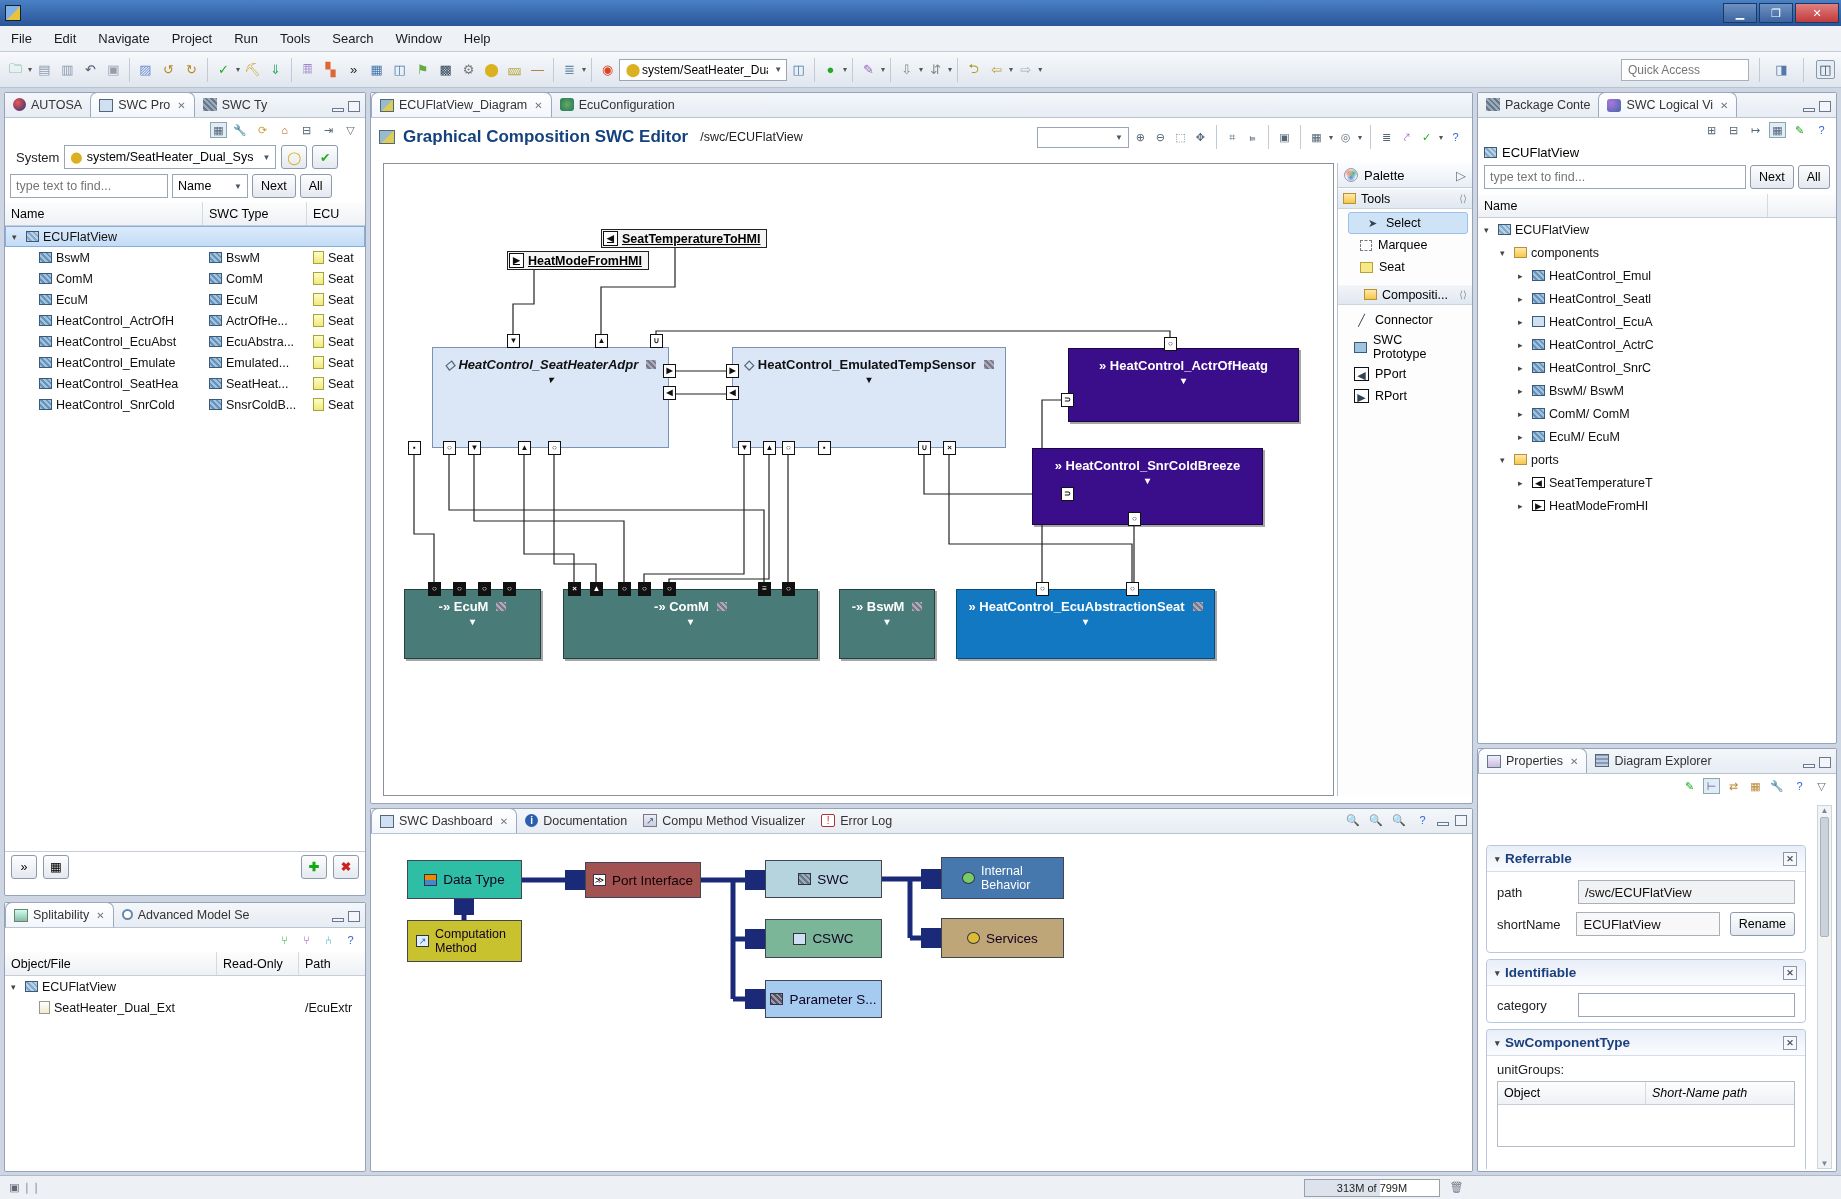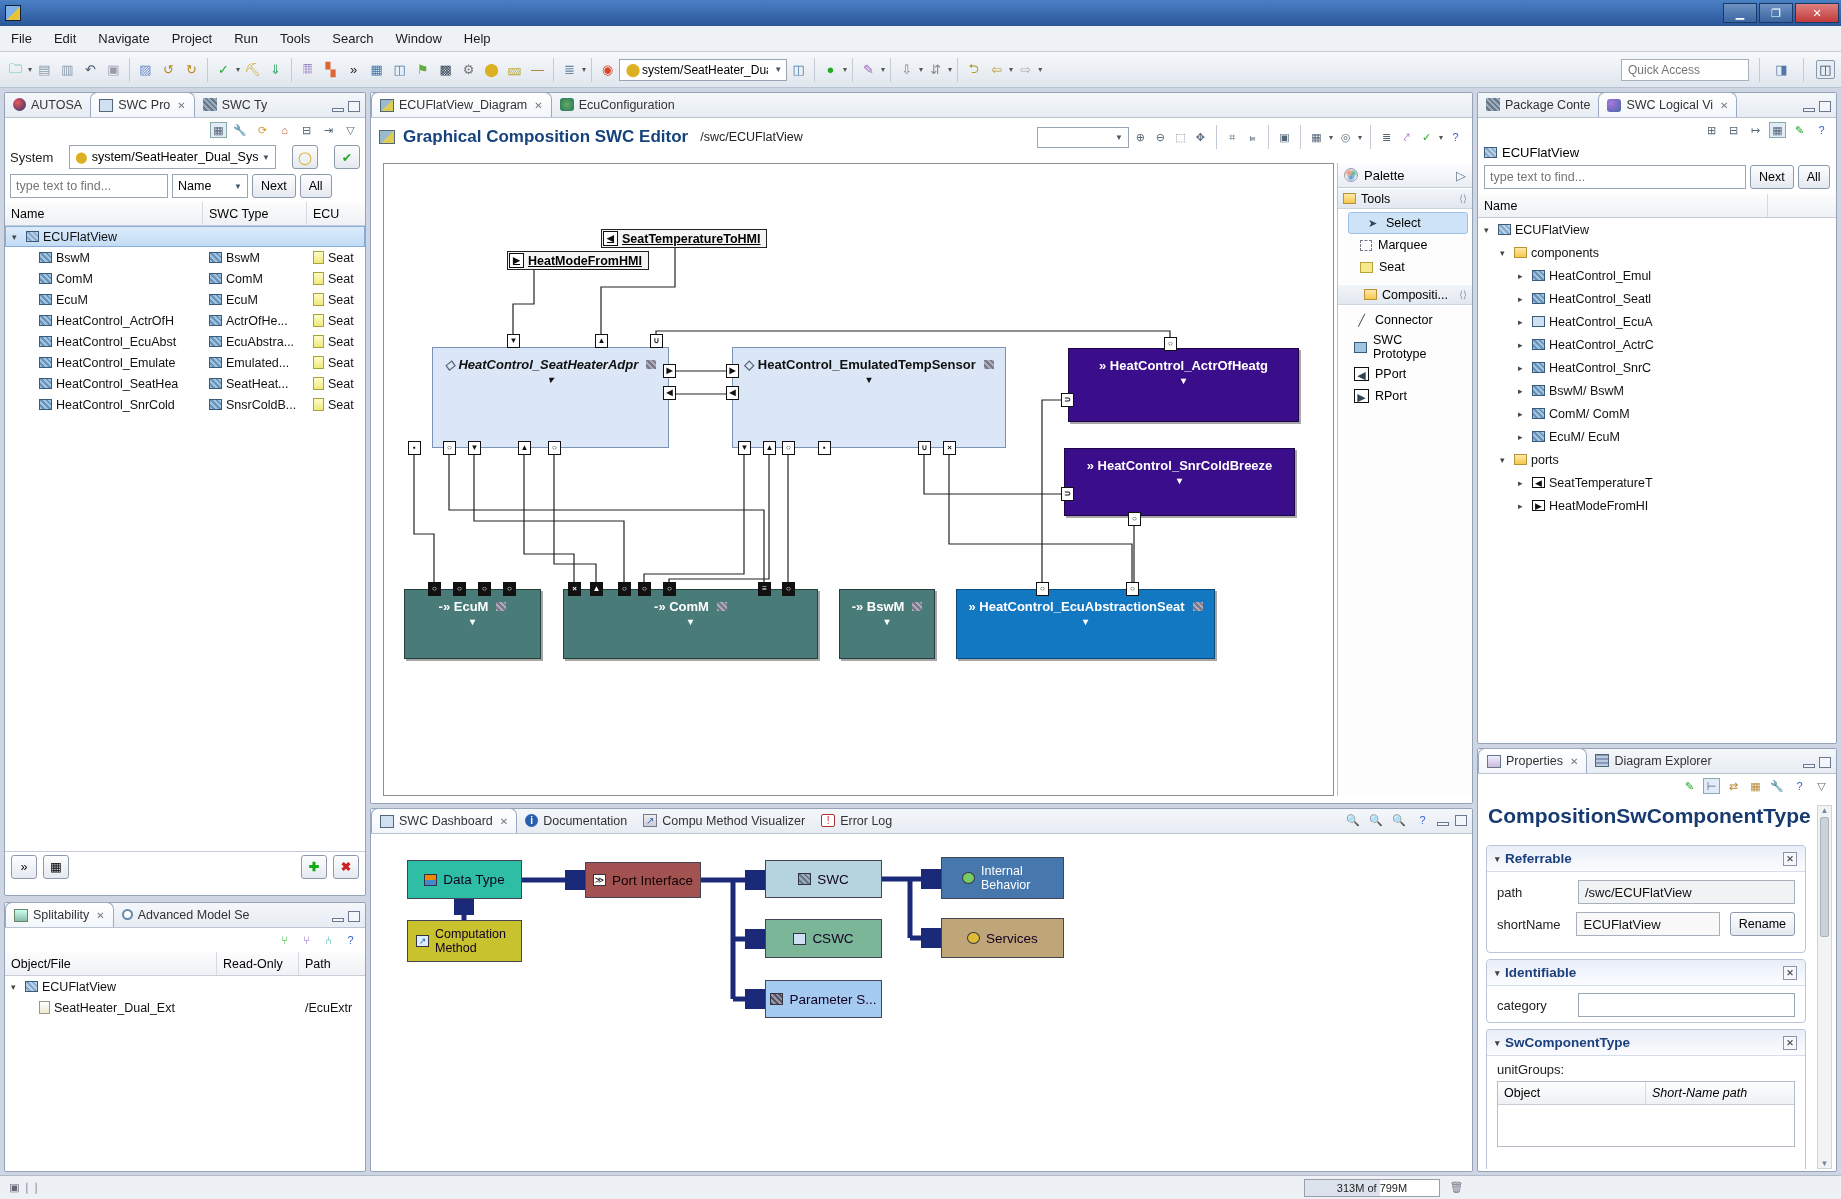--- a/index.html
+++ b/index.html
@@ -256,21 +256,21 @@
   </div>
   <div class="viewtools">
     <span class="vicon pressed">▦</span>
     <span class="vicon">🔧</span>
     <span class="vicon" style="color:#c93;">⟳</span>
     <span class="vicon" style="color:#b63;">⌂</span>
     <span class="vicon">⊟</span>
     <span class="vicon">⇥</span>
     <span class="vicon">▽</span>
   </div>
-  <div style="display:flex;align-items:center;gap:16px;padding:3px 5px;">
+  <div style="display:flex;align-items:center;gap:5px;padding:3px 5px;margin-left:6px;">
     <span class="flabel">System</span>
     <span class="field" style="width:212px;">
       <span style="color:#dbb021;font-size:11px;margin-right:4px;">⬤</span>
       <span style="overflow:hidden;white-space:nowrap;">system/SeatHeater_Dual_Sys</span>
       <span style="margin-left:auto;font-size:8px;color:#456;">▼</span>
     </span>
     <span class="btn" style="width:26px;justify-content:center;">
         <span style="color:#dbb021;">◯</span>
       </span>
     <span class="btn" style="width:26px;justify-content:center;">
@@ -550,21 +550,21 @@
       <span class="chev">▾</span>
     </div>
     <div class="node light" style="left:348px;top:183px;width:274px;height:101px;">
       <div class="ntitle"><span style="color:#567;">◇</span> <span>HeatControl_EmulatedTempSensor</span><span class="hatch"></span></div>
       <span class="chev">▾</span>
     </div>
     <div class="node purple" style="left:684px;top:184px;width:231px;height:74px;">
       <div class="ntitle"><span>»</span> <span>HeatControl_ActrOfHeatg</span></div>
       <span class="chev">▾</span>
     </div>
-    <div class="node purple" style="left:680px;top:284px;width:231px;height:68px;">
+    <div class="node purple" style="left:648px;top:284px;width:231px;height:77px;">
       <div class="ntitle"><span>»</span> <span>HeatControl_SnrColdBreeze</span></div>
       <span class="chev">▾</span>
     </div>
     <div class="node teal" style="left:20px;top:425px;width:137px;height:70px;">
       <div class="ntitle"><span>-»</span> <span>EcuM</span><span class="hatch"></span></div>
       <span class="chev">▾</span>
     </div>
     <div class="node teal" style="left:179px;top:425px;width:255px;height:70px;">
       <div class="ntitle"><span>-»</span> <span>ComM</span><span class="hatch"></span></div>
       <span class="chev">▾</span>
@@ -892,21 +892,20 @@
   </div>
   <div class="viewtools">
     <span class="vicon" style="color:#2a2;">✎</span>
     <span class="vicon pressed">⊢</span>
     <span class="vicon" style="color:#b83;">⇄</span>
     <span class="vicon" style="color:#b83;">▦</span>
     <span class="vicon">🔧</span>
     <span class="vicon" style="color:#36c;">?</span>
     <span class="vicon">▽</span>
   </div>
-  <div style="font-size:21px;font-weight:bold;color:#173a70;padding:6px 10px 8px 10px;">CompositionSwComponentType</div>
 
   <div class="sect" style="left:8px;top:96px;width:320px;height:108px;">
     <div class="sect-head">
       <span class="twisty">▾</span>
       <span>Referrable</span>
       <span class="sect-x">✕</span>
     </div>
     <div style="display:flex;align-items:center;gap:10px;padding:8px 10px 4px 10px;">
       <span class="flabel" style="width:72px;">path</span>
       <span class="fin" style="width:220px;">/swc/ECUFlatView</span>

